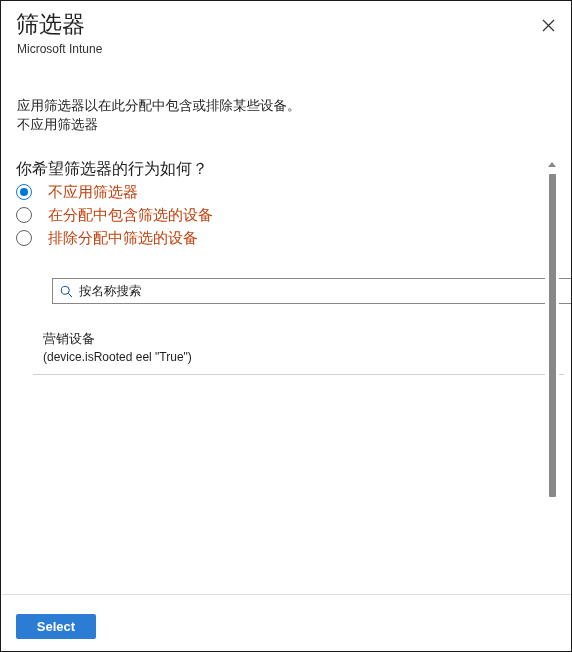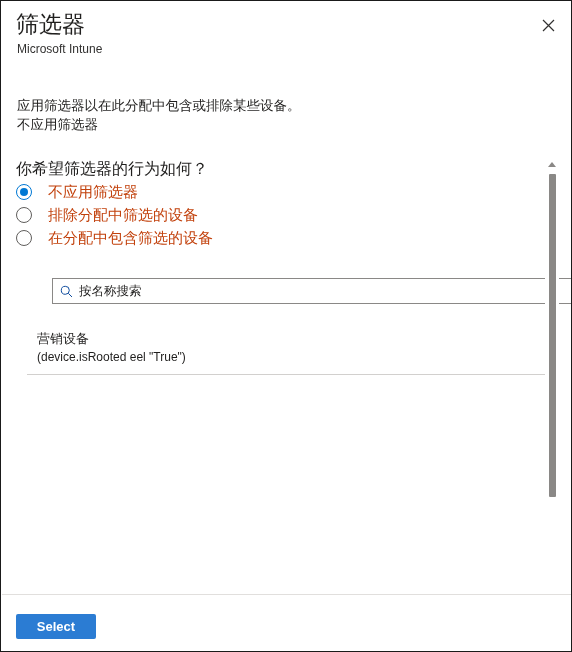--- a/index.html
+++ b/index.html
@@ -160,21 +160,21 @@
     color: #201f1e;
     padding: 0;
     height: 22px;
     line-height: 22px;
   }
   .search-input::placeholder { color: #201f1e; opacity: 1; }
 
   
   .list {
     position: absolute;
-    left: 25px; top: 165px;
+    left: 31px; top: 165px;
     width: 531px;
   }
   .list-item {
     position: relative;
     padding: 9px 0 8px 10px;
     border-bottom: 1px solid #d2d0ce;
     cursor: pointer;
   }
   .item-title {
     font-size: 13px;
@@ -282,25 +282,25 @@
 
     <div class="question">你希望筛选器的行为如何？</div>
 
     <div class="radio-group">
       <div class="radio-row selected">
         <span class="radio-mark"></span>
         <span class="radio-label">不应用筛选器</span>
       </div>
       <div class="radio-row">
         <span class="radio-mark"></span>
-        <span class="radio-label">排除分配中筛选的设备</span>
+        <span class="radio-label">在分配中包含筛选的设备</span>
       </div>
       <div class="radio-row">
         <span class="radio-mark"></span>
-        <span class="radio-label">在分配中包含筛选的设备</span>
+        <span class="radio-label">排除分配中筛选的设备</span>
       </div>
     </div>
 
     <div class="search-box">
       <span class="search-icon">
         <svg width="13" height="13" viewBox="0 0 13 13" aria-hidden="true">
           <circle cx="5.3" cy="5.3" r="4" stroke="#0f4c9e" stroke-width="1" fill="none"></circle>
           <path d="M8.4 8.4 L12 12" stroke="#0f4c9e" stroke-width="1" fill="none"></path>
         </svg>
       </span>

